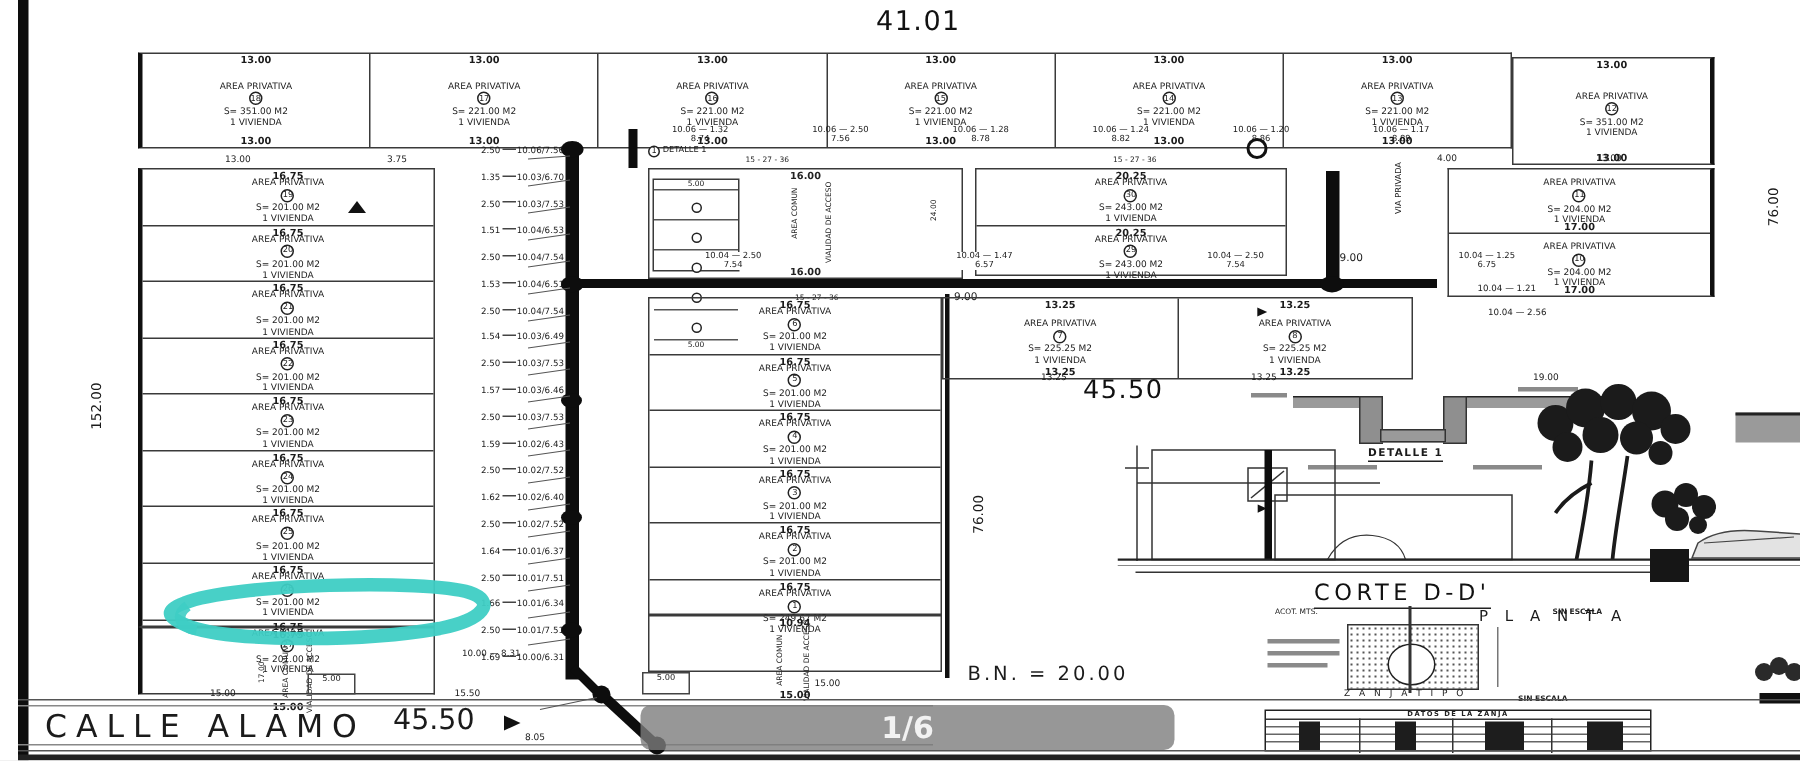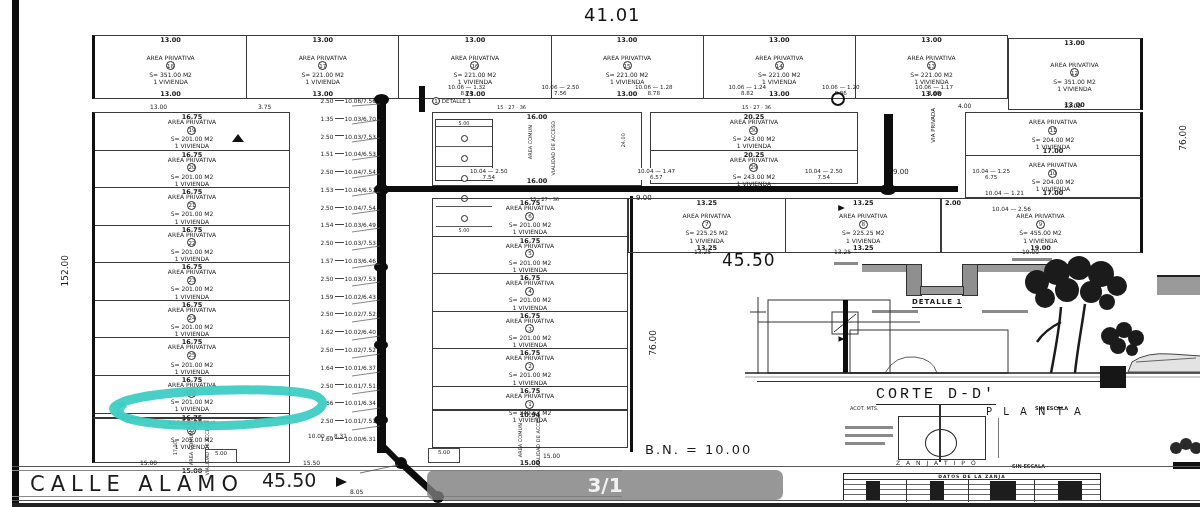--- a/index.html
+++ b/index.html
@@ -559,32 +559,20 @@
       <div class="lot">
         <div class="body" style="padding-top:1px;">
           <span>AREA PRIVATIVA</span>
           <span class="num">10</span>
           <span>S= 204.00 M2</span>
           <span>1 VIVIENDA</span>
         </div>
         <div class="wb">17.00</div>
       </div>
     </div>
-  <div class="abs lotcol thickR" style="left:940px;top:198px;width:203px;height:55px;">
-    <div class="lot">
-      <div class="w" style="text-align:left;padding-left:4px;">2.00</div>
-      <div class="body">
-        <span>AREA PRIVATIVA</span>
-        <span class="num">9</span>
-        <span>S= 455.00 M2</span>
-        <span>1 VIVIENDA</span>
-      </div>
-      <div class="wb">19.00</div>
-    </div>
-  </div>
   <div class="abs vert d" style="left:1178px;top:125px;font-size:9px;">76.00</div>
   <div class="abs ldr" style="left:985px;top:190px;background:#fff;z-index:5;">10.04 — 1.21</div>
   <div class="abs ldr" style="left:992px;top:206px;">10.04 — 2.56</div>
   <div class="abs tri-r" style="left:836px;top:334px;transform:scale(0.55);"></div>
 
   <div class="abs" style="left:862px;top:262px;width:250px;height:48px;">
     <div class="abs" style="left:0;top:2px;width:46px;height:7px;background:#9a9a9a;border-top:1.5px solid #222;"></div>
     <div class="abs" style="left:112px;top:2px;width:100px;height:7px;background:#9a9a9a;border-top:1.5px solid #222;"></div>
     <div class="abs" style="left:44px;top:2px;width:14px;height:30px;background:#8f8f8f;border:1px solid #333;"></div>
     <div class="abs" style="left:100px;top:2px;width:14px;height:30px;background:#8f8f8f;border:1px solid #333;"></div>
@@ -624,21 +612,21 @@
       <path d="M316,55 C314,80 310,100 306,121"></path>
       <path d="M340,52 C336,80 332,100 330,121"></path>
       <path d="M316,70 Q300,78 292,90"></path>
     </g>
 
     <line x1="0" y1="121" x2="460" y2="121" stroke="#222" stroke-width="1.5"></line>
     <line x1="0" y1="125" x2="460" y2="125" stroke="#888" stroke-width="0.8"></line>
   </svg>
 
   <div class="abs" style="left:757px;top:381px;width:368px;border-top:1px solid #333;"></div>
-  <div class="abs big" style="left:876px;top:386px;font-size:15px;letter-spacing:3px;border-bottom:1.5px solid #222;padding-bottom:1px;font-family:Liberation Mono, monospace;">CORTE  D-D'</div>
+  <div class="abs big" style="left:876px;top:386px;font-size:15px;letter-spacing:3px;border-bottom:1.5px solid #222;padding-bottom:1px;">CORTE  D-D'</div>
   <div class="abs t" style="left:850px;top:406px;font-size:5px;">ACOT. MTS.</div>
   <div class="abs t" style="left:1035px;top:406px;font-size:5px;font-weight:bold;">SIN ESCALA</div>
   <div class="abs d" style="left:986px;top:406px;font-size:10px;letter-spacing:4px;font-weight:500;">P L A N T A</div>
 
   <div class="abs" style="left:1157px;top:275px;width:43px;height:18px;background:#9a9a9a;border-top:2px solid #222;"></div>
   <svg class="abs" width="110" height="60" style="left:1092px;top:318px;">
     <g fill="#1b1b1b">
         <circle cx="18" cy="18" r="9"></circle>
         <circle cx="32" cy="12" r="8"></circle>
         <circle cx="44" cy="20" r="8"></circle>
@@ -701,17 +689,17 @@
   <div class="abs" style="left:428px;top:448px;width:30px;height:13px;border:1px solid #444;font-size:5.5px;text-align:center;background:#fff;">5.00</div>
 
   <svg class="abs" width="120" height="80" style="left:340px;top:425px;z-index:35;">
     <line x1="42" y1="20" x2="62" y2="40" stroke="#0d0d0d" stroke-width="6"></line>
     <line x1="60" y1="37" x2="100" y2="74" stroke="#0d0d0d" stroke-width="7"></line>
     <circle cx="61" cy="38" r="6" fill="#0d0d0d"></circle>
     <circle cx="98" cy="72" r="6" fill="#0d0d0d"></circle>
     <line x1="20" y1="48" x2="58" y2="40" stroke="#555" stroke-width="0.8"></line>
   </svg>
 
-  <div class="abs" style="left:645px;top:442px;font-size:13px;letter-spacing:2px;color:#1b1b1b;">B.N.  = 10.00</div>
-
-  <div class="abs pill" style="left:427px;top:470px;width:356px;height:30px;">3/1</div>
+  <div class="abs" style="left:645px;top:442px;font-size:13px;letter-spacing:2px;color:#1b1b1b;">B.N.  = 20.00</div>
+
+  <div class="abs pill" style="left:427px;top:470px;width:356px;height:30px;">1/6</div>
 
 </div>
 
 </body></html>

